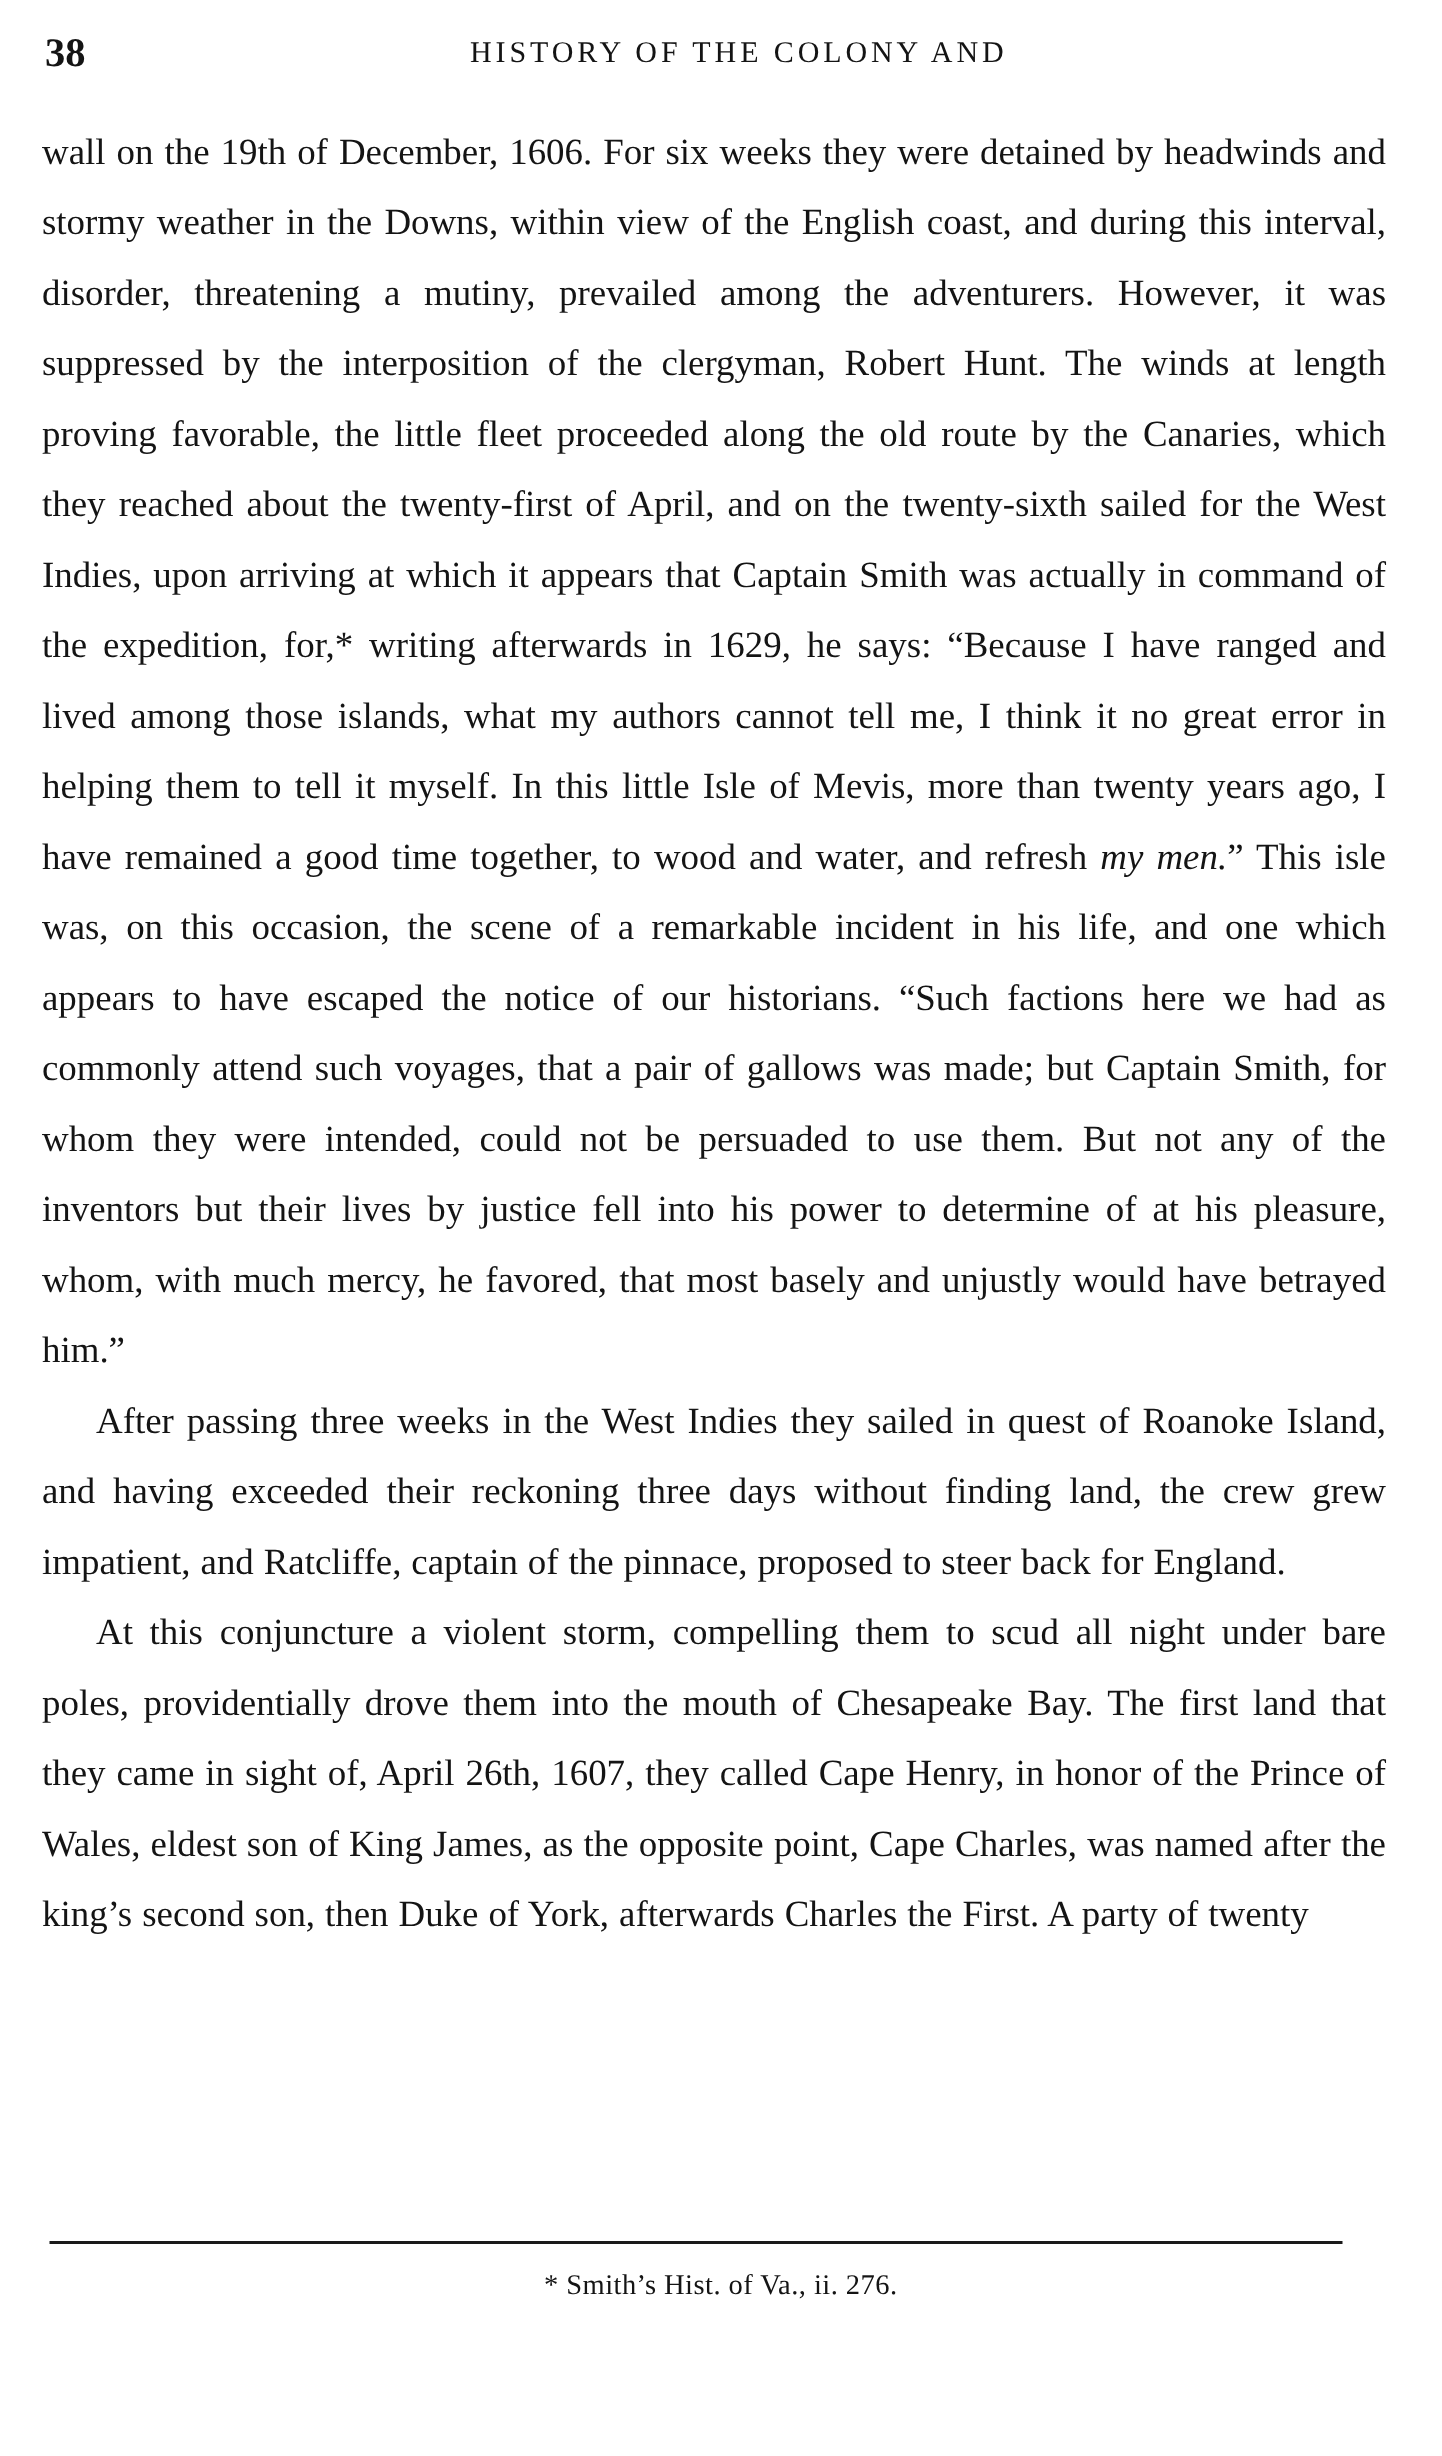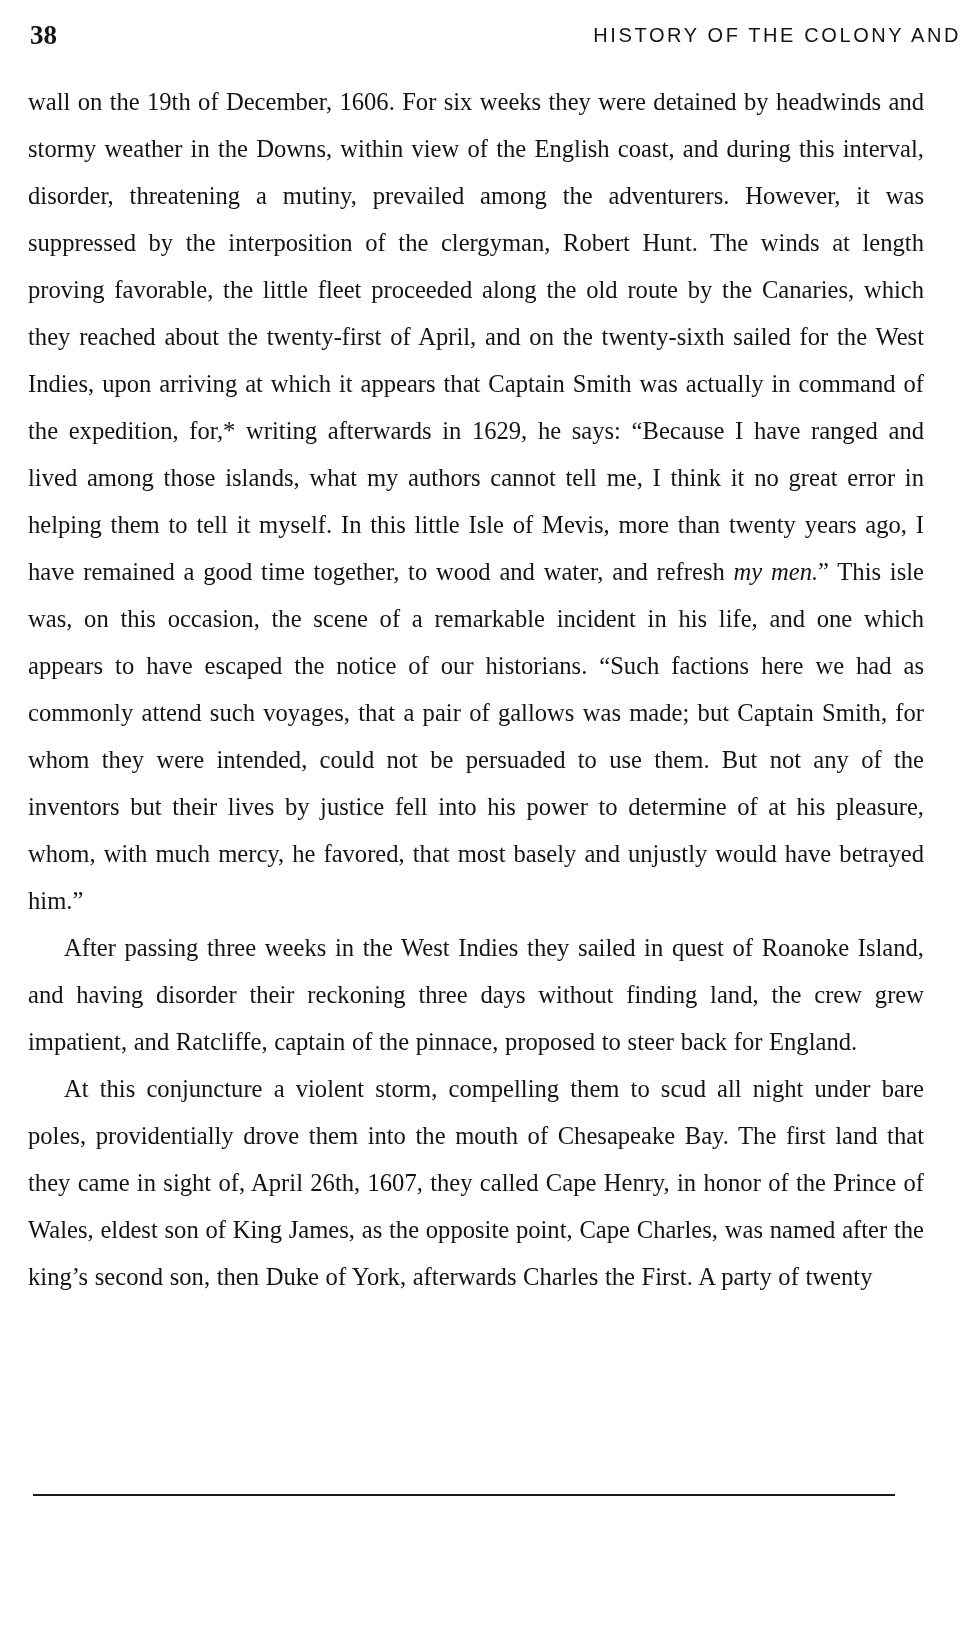--- a/index.html
+++ b/index.html
@@ -36,25 +36,25 @@
     font-size: 27px;
     font-weight: bold;
     letter-spacing: 0px;
     font-family: "Liberation Serif", "DejaVu Serif", serif;
   }
   .running-head {
     position: absolute;
     left: 4px;
     right: 0;
     top: 10px;
-    text-align: right;
+    text-align: center;
     font-size: 20px;
     letter-spacing: 2.6px;
     padding-left: 20px;
-    font-family: Liberation Sans, sans-serif;
+    font-family: Liberation Serif, serif;
   }
   .body-text {
     position: absolute;
     top: 78px;
     left: 28px;
     width: 896px;
     font-size: 24.6px;
     line-height: 47px;
     text-align: justify;
     text-justify: inter-word;
@@ -94,19 +94,20 @@
 
 <div class="page">
 
   <div class="header">
     <div class="folio">38</div>
     <div class="running-head">HISTORY OF THE COLONY AND</div>
   </div>
 
   <div class="body-text">
     <p><span>wall on the 19th of December, 1606.   For six weeks they were detained by headwinds and stormy weather in the Downs, within view of the English coast, and during this interval, disorder, threatening a mutiny, prevailed among the adventurers.   However, it was suppressed by the interposition of the clergyman, Robert Hunt.   The winds at length proving favorable, the little fleet proceeded along the old route by the Canaries, which they reached about the twenty-first of April, and on the twenty-sixth sailed for the West Indies, upon arriving at which it appears that Captain Smith was actually in command of the expedition, for,* writing afterwards in 1629, he says: “Because I have ranged and lived among those islands, what my authors cannot tell me, I think it no great error in helping them to tell it myself. In this little Isle of Mevis, more than twenty years ago, I have remained a good time together, to wood and water, and refresh </span><em>my men.</em><span>”   This isle was, on this occasion, the scene of a remarkable incident in his life, and one which appears to have escaped the notice of our historians.   “Such factions here we had as commonly attend such voyages, that a pair of gallows was made; but Captain Smith, for whom they were intended, could not be persuaded to use them.   But not any of the inventors but their lives by justice fell into his power to determine of at his pleasure, whom, with much mercy, he favored, that most basely and unjustly would have betrayed him.”</span></p>
-    <p class="indent">After passing three weeks in the West Indies they sailed in quest of Roanoke Island, and having disorder their reckoning three days without finding land, the crew grew impatient, and Ratcliffe, captain of the pinnace, proposed to steer back for England.</p>
+    <p class="indent">After passing three weeks in the West Indies they sailed in quest of Roanoke Island, and having exceeded their reckoning three days without finding land, the crew grew impatient, and Ratcliffe, captain of the pinnace, proposed to steer back for England.</p>
     <p class="indent">At this conjuncture a violent storm, compelling them to scud all night under bare poles, providentially drove them into the mouth of Chesapeake Bay.   The first land that they came in sight of, April 26th, 1607, they called Cape Henry, in honor of the Prince of Wales, eldest son of King James, as the opposite point, Cape Charles, was named after the king’s second son, then Duke of York, afterwards Charles the First.   A party of twenty</p>
   </div>
 
   <hr class="footnote-rule">
+  <div class="footnote">* Smith’s Hist. of Va., ii. 276.</div>
 
 </div>
 
 </body></html>

